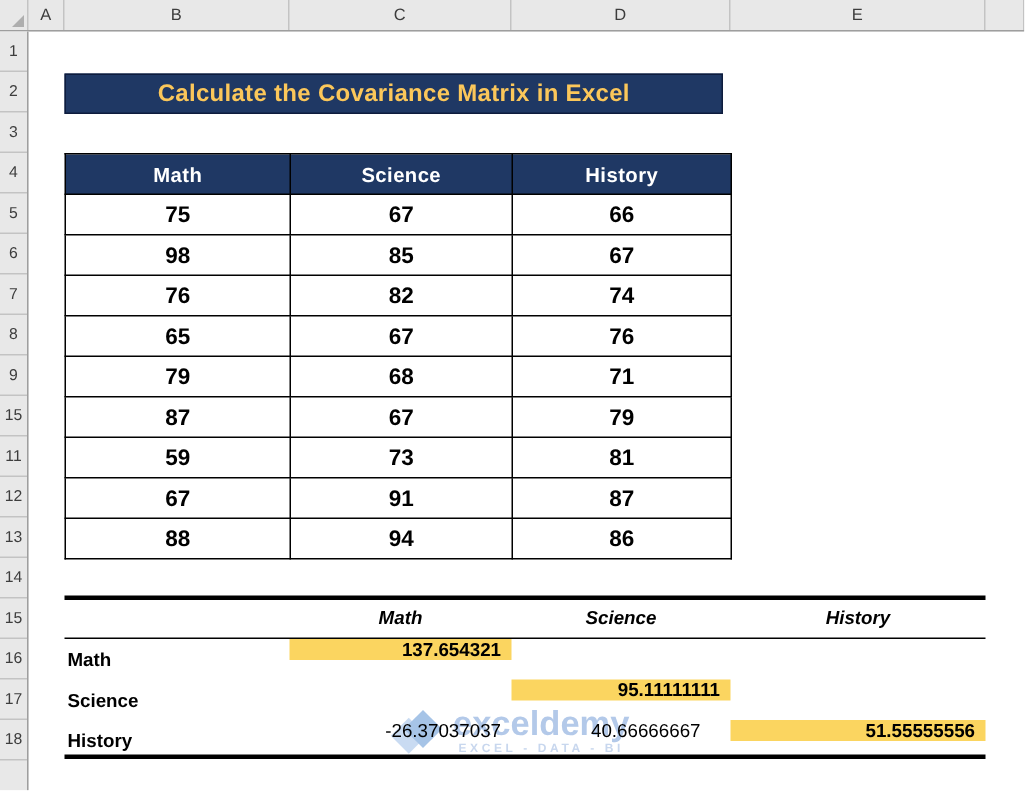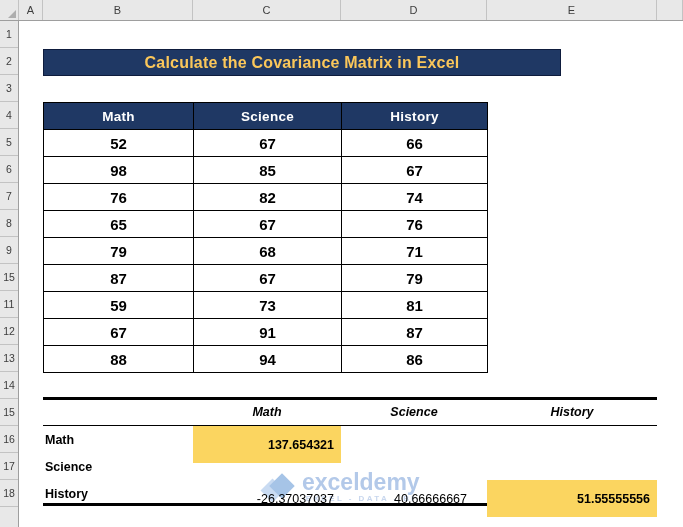--- a/index.html
+++ b/index.html
@@ -14,38 +14,38 @@
                    border-left:8px solid transparent;border-bottom:8px solid #AEAEAE;}
   .col-cell{height:100%;border-right:1px solid #C3C3C3;box-sizing:border-box;display:flex;
             align-items:center;justify-content:center;font-size:11px;color:#3d3d3d;}
   .row-strip{position:absolute;left:0;top:21px;width:19px;height:506px;background:#E8E8E8;
              border-right:1px solid #9E9E9E;box-sizing:border-box;z-index:3;}
   .row-cell{width:100%;height:27px;box-sizing:border-box;border-bottom:1px solid #C3C3C3;
             display:flex;align-items:center;justify-content:center;font-size:10.5px;color:#3d3d3d;}
   .canvas{position:absolute;left:19px;top:21px;width:664px;height:506px;background:#fff;}
 
   
-  .title-banner{position:absolute;left:43px;top:49px;width:518px;height:27px;
+  .title-banner{position:absolute;left:43px;top:49px;width:439px;height:27px;
                 background:var(--navy);border:1px solid #0e1c3d;box-sizing:border-box;
                 display:flex;align-items:center;justify-content:center;
                 color:var(--title-text);font-weight:bold;font-size:16px;letter-spacing:.2px;z-index:2;}
 
   
   .scores{position:absolute;left:43px;top:102px;border-collapse:collapse;z-index:2;background:#fff;}
   .scores th{background:var(--navy);color:#ffffff;font-size:13.5px;font-weight:bold;height:27px;letter-spacing:.3px;}
   .scores td{font-size:15px;font-weight:bold;color:#000;text-align:center;height:27px;background:#fff;}
   .scores th,.scores td{border:1px solid #000;padding:0;box-sizing:border-box;}
 
   
   .cov-line{position:absolute;background:#000;z-index:2;}
   .cov-header{position:absolute;top:399px;height:26px;display:flex;align-items:center;justify-content:center;
               font-weight:bold;font-style:italic;font-size:12.5px;color:#000;z-index:2;}
   .cov-label{position:absolute;height:27px;display:flex;align-items:center;
              font-weight:bold;font-size:12.5px;color:#000;z-index:2;}
-  .cov-val{position:absolute;height:37px;display:flex;align-items:center;justify-content:flex-end;
+  .cov-val{position:absolute;height:14px;display:flex;align-items:center;justify-content:flex-end;
            padding-right:7px;font-size:12.5px;color:#000;box-sizing:border-box;z-index:2;padding-left:32px;}
   .cov-val.hl{background:var(--highlight);font-weight:bold;}
 
   
   .watermark{position:absolute;left:261px;top:471px;display:flex;align-items:flex-start;gap:5px;z-index:1;}
   .wm-logo{position:relative;width:36px;height:38px;}
   .wm-d{position:absolute;transform:rotate(45deg);}
   .wm-d1{left:3px;top:11px;width:17px;height:17px;background:#C9DBF2;}
   .wm-d2{left:12px;top:6px;width:18px;height:18px;background:#A6C4E7;}
   .wm-text{display:flex;flex-direction:column;align-items:center;}
@@ -103,21 +103,21 @@
       </colgroup>
     <thead>
         <tr>
           <th>Math</th>
           <th>Science</th>
           <th>History</th>
         </tr>
       </thead>
     <tbody>
         <tr>
-          <td>52</td>
+          <td>75</td>
           <td>67</td>
           <td>66</td>
         </tr>
         <tr>
           <td>98</td>
           <td>85</td>
           <td>67</td>
         </tr>
         <tr>
           <td>76</td>
@@ -171,17 +171,18 @@
       <span class="wm-tag">EXCEL - DATA - BI</span>
     </div>
   </div>
 
 <div class="cov-header" style="left: 193px; width: 148px;">Math</div>
     <div class="cov-header" style="left: 341px; width: 146px;">Science</div>
     <div class="cov-header" style="left: 487px; width: 170px;">History</div>
     <div class="cov-label" style="left: 45px; top: 426px; width: 140px;">Math</div>
     <div class="cov-val hl" style="left: 193px; top: 426px; width: 148px;">137.654321</div>
     <div class="cov-label" style="left: 45px; top: 453px; width: 140px;">Science</div>
+    <div class="cov-val hl" style="left: 341px; top: 453px; width: 146px;">95.11111111</div>
     <div class="cov-label" style="left: 45px; top: 480px; width: 140px;">History</div>
     <div class="cov-val" style="left: 193px; top: 480px; width: 148px;">-26.37037037</div>
     <div class="cov-val" style="left: 328px; top: 480px; width: 146px;">40.66666667</div>
     <div class="cov-val hl" style="left: 487px; top: 480px; width: 170px;">51.55555556</div>
   </div>
 
 </body></html>

